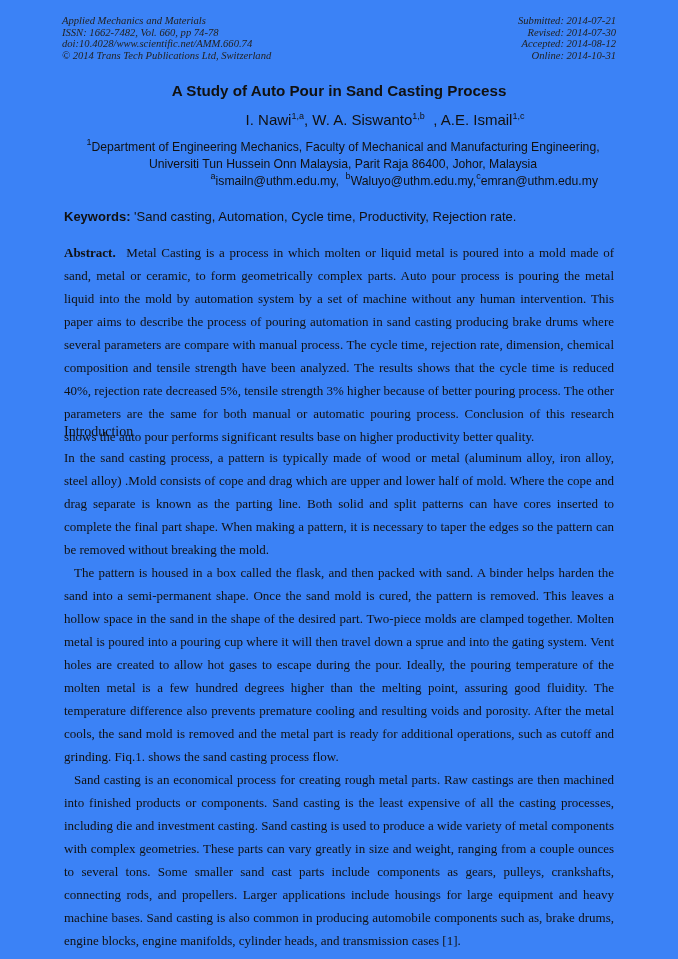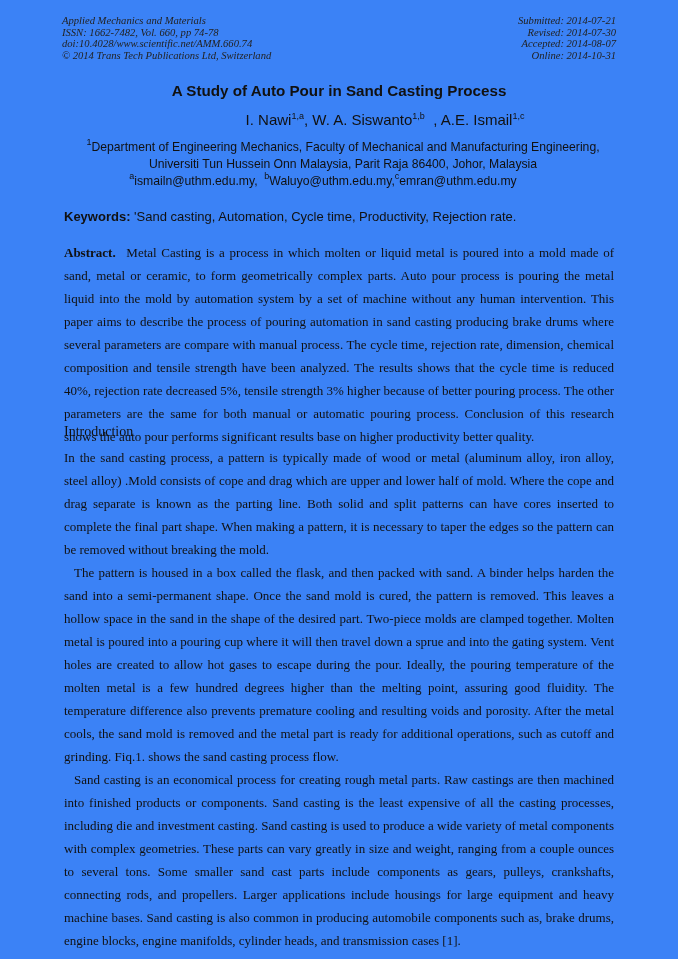--- a/index.html
+++ b/index.html
@@ -4,21 +4,21 @@
 <style>
   html, body { margin: 0; padding: 0; background: #ffffff; }
   body { width: 678px; height: 959px; position: relative; overflow: hidden; color: #111; }
   .page { position: absolute; left: 0; top: 0; width: 678px; height: 959px; background: #3b82f6; }
   .hdr-left { position: absolute; left: 62px; top: 15px; font-family: "Liberation Serif", serif; font-style: italic; font-size: 10.6px; line-height: 11.6px; color: #222; }
   .hdr-right { position: absolute; right: 62px; top: 15px; font-family: "Liberation Serif", serif; font-style: italic; font-size: 10.6px; line-height: 11.6px; color: #222; text-align: right; }
   .title { position: absolute; left: 0; width: 678px; top: 82px; text-align: center; font-family: "Liberation Sans", sans-serif; font-weight: bold; font-size: 15.2px; }
   .authors { position: absolute; left: 0; width: 678px; top: 111px; text-align: center; font-family: "Liberation Sans", sans-serif; font-size: 15px; padding-left: 46px; }
   .authors sup, .aff sup, .emails sup { font-size: 9px; vertical-align: 6px; line-height: 0; }
   .aff { position: absolute; left: 4px; width: 678px; top: 139px; text-align: center; font-family: "Liberation Sans", sans-serif; font-size: 12.2px; line-height: 16.5px; }
-  .emails { position: absolute; left: 0; width: 598px; top: 174px; text-align: center; font-family: "Liberation Sans", sans-serif; font-size: 12.2px; margin-left: 24px; }
+  .emails { position: absolute; left: 0; width: 598px; top: 174px; text-align: right; font-family: "Liberation Sans", sans-serif; font-size: 12.2px; }
   .keywords { position: absolute; left: 64px; top: 209px; font-family: "Liberation Sans", sans-serif; font-size: 13px; }
   .keywords b { font-weight: bold; }
   .body { position: absolute; left: 64px; width: 550px; font-family: "Liberation Serif", serif; font-size: 13px; line-height: 23px; text-align: justify; }
   .abstract { top: 241px; }
   .abstract .lbl { font-weight: bold; margin-right: 6px; }
   .intro-head { position: absolute; left: 64px; top: 424px; font-family: "Liberation Serif", serif; font-weight: normal; font-size: 14px; }
   .intro { top: 446px; }
   .intro p { margin: 0; }
   .intro p.ind { text-indent: 10px; }
 </style>
@@ -30,21 +30,21 @@
   <div class="hdr-left">
     <div>Applied Mechanics and Materials</div>
     <div>ISSN: 1662-7482, Vol. 660, pp 74-78</div>
     <div>doi:10.4028/www.scientific.net/AMM.660.74</div>
     <div>© 2014 Trans Tech Publications Ltd, Switzerland</div>
   </div>
 
   <div class="hdr-right">
     <div>Submitted: 2014-07-21</div>
     <div>Revised: 2014-07-30</div>
-    <div>Accepted: 2014-08-07</div>
+    <div>Accepted: 2014-08-12</div>
     <div>Online: 2014-10-31</div>
   </div>
 
   <div class="title">A Study of Auto Pour in Sand Casting Process</div>
 
   <div class="authors">
     <span>I. Nawi</span><sup>1,a</sup><span style="white-space:pre">, </span><span>W. A. Siswanto</span><sup>1,b</sup><span style="white-space:pre">  , </span><span>A.E. Ismail</span><sup>1,c</sup>
   </div>
 
   <div class="aff">

